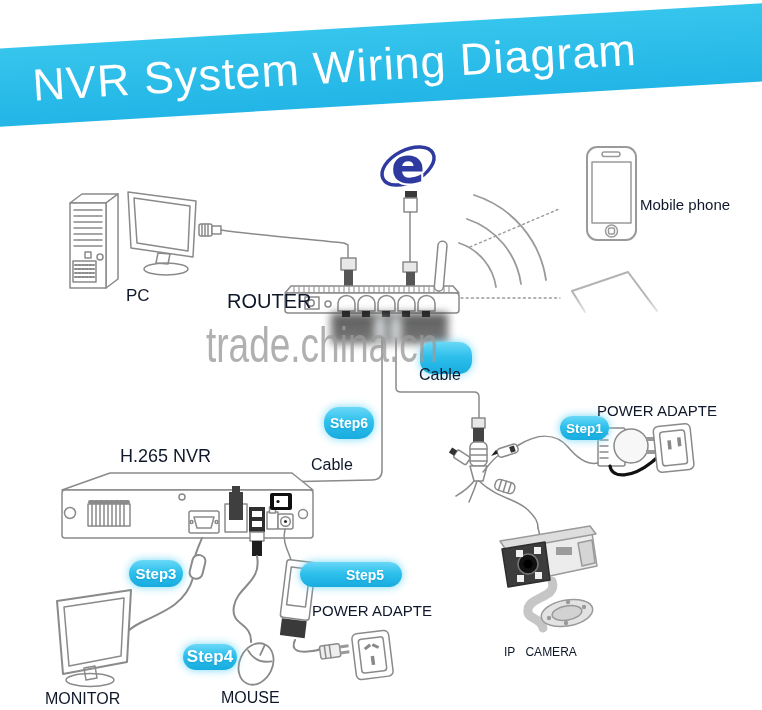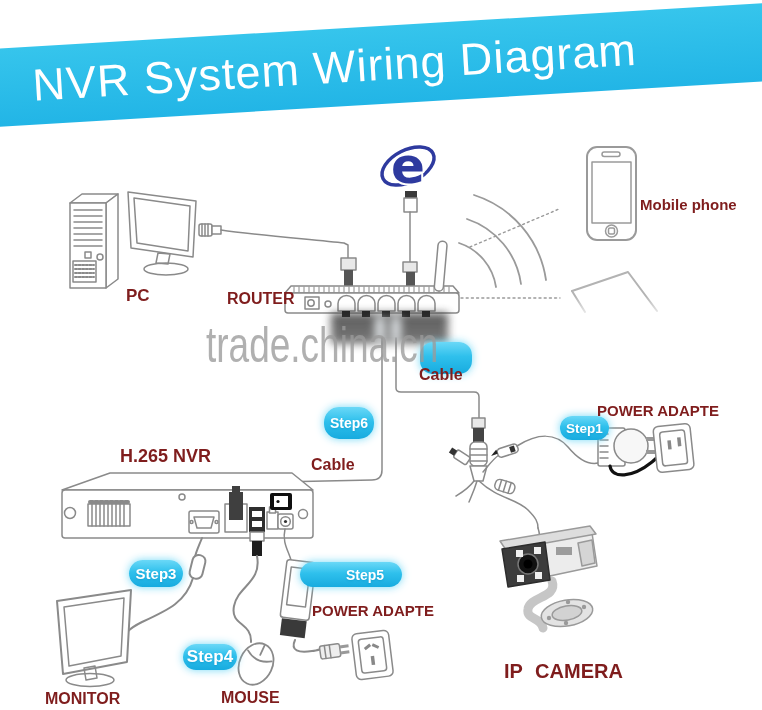--- a/index.html
+++ b/index.html
@@ -1,19 +1,19 @@
 <!DOCTYPE html>
 <html><head>
 <meta charset="utf-8">
 <style>
   html,body{margin:0;padding:0;background:#fff;}
   #stage{position:relative;width:762px;height:710px;background:#fff;overflow:hidden;
          font-family:"Liberation Sans",sans-serif;}
   #diagram-svg{position:absolute;left:0;top:0;}
-  .label{position:absolute;font-weight:bold;color:#7f1d1d;white-space:nowrap;z-index:30;}
+  .label{position:absolute;font-weight:normal;color:#0f172a;white-space:nowrap;z-index:30;}
   .badge{position:absolute;display:flex;align-items:center;justify-content:center;
          color:#fff;font-weight:bold;font-size:14px;
          background:linear-gradient(180deg,#6ad8f7 0%,#2fc0ec 45%,#17abdf 100%);
          border-radius:15px;box-shadow:0 0 9px rgba(110,215,245,.95);
          text-shadow:0 1px 2px rgba(0,140,190,.45);z-index:25;}
   .banner{position:absolute;left:-30px;top:26px;width:822px;height:78px;
           background:linear-gradient(180deg,#36c5ec,#22b5e6);
           transform:rotate(-3.4deg);display:flex;align-items:center;
           color:#fff;font-size:45px;font-weight:normal;letter-spacing:1px;
           padding-left:62px;box-sizing:border-box;z-index:40;}
@@ -296,30 +296,30 @@
     <div class="plug-ghost" style="left:60px;"></div>
   </div>
 
   <div class="fade-tablet"></div>
 
   <div class="banner">
     <span>NVR System Wiring Diagram</span>
   </div>
 
   <div class="label" style="left:126px;top:286px;font-size:17px;">PC</div>
-  <div class="label" style="left:227px;top:290px;font-size:16px;">ROUTER</div>
+  <div class="label" style="left:227px;top:290px;font-size:20px;">ROUTER</div>
   <div class="label" style="left:640px;top:196px;font-size:15px;">Mobile phone</div>
   <div class="label" style="left:120px;top:446px;font-size:18px;">H.265 NVR</div>
   <div class="label" style="left:311px;top:456px;font-size:16px;">Cable</div>
   <div class="label" style="left:419px;top:366px;font-size:16px;">Cable</div>
   <div class="label" style="left:45px;top:690px;font-size:16px;">MONITOR</div>
   <div class="label" style="left:221px;top:689px;font-size:16px;">MOUSE</div>
   <div class="label" style="left:312px;top:602px;font-size:15px;">POWER ADAPTE</div>
   <div class="label" style="left:597px;top:402px;font-size:15px;">POWER ADAPTE</div>
-  <div class="label" style="left:504px;top:660px;font-size:20px;word-spacing:7px;">IP CAMERA</div>
+  <div class="label" style="left:504px;top:645px;font-size:12px;word-spacing:7px;">IP CAMERA</div>
 
   <div class="badge" style="left:548px;top:416px;width:49px;height:24px;font-size:13.5px;margin-left:12px;">Step1</div>
   <div class="badge" style="left:420px;top:342px;width:52px;height:32px;border-radius:13px;"></div>
   <div class="badge" style="left:97px;top:560px;width:54px;height:27px;font-size:15px;margin-left:32px;">Step3</div>
   <div class="badge" style="left:183px;top:644px;width:54px;height:26px;font-size:17px;">Step4</div>
   <div class="badge" style="left:300px;top:562px;width:74px;height:25px;padding-left:28px;">Step5</div>
   <div class="badge" style="left:324px;top:407px;width:50px;height:32px;">Step6</div>
 
   <div class="watermark">trade.china.cn</div>
 

